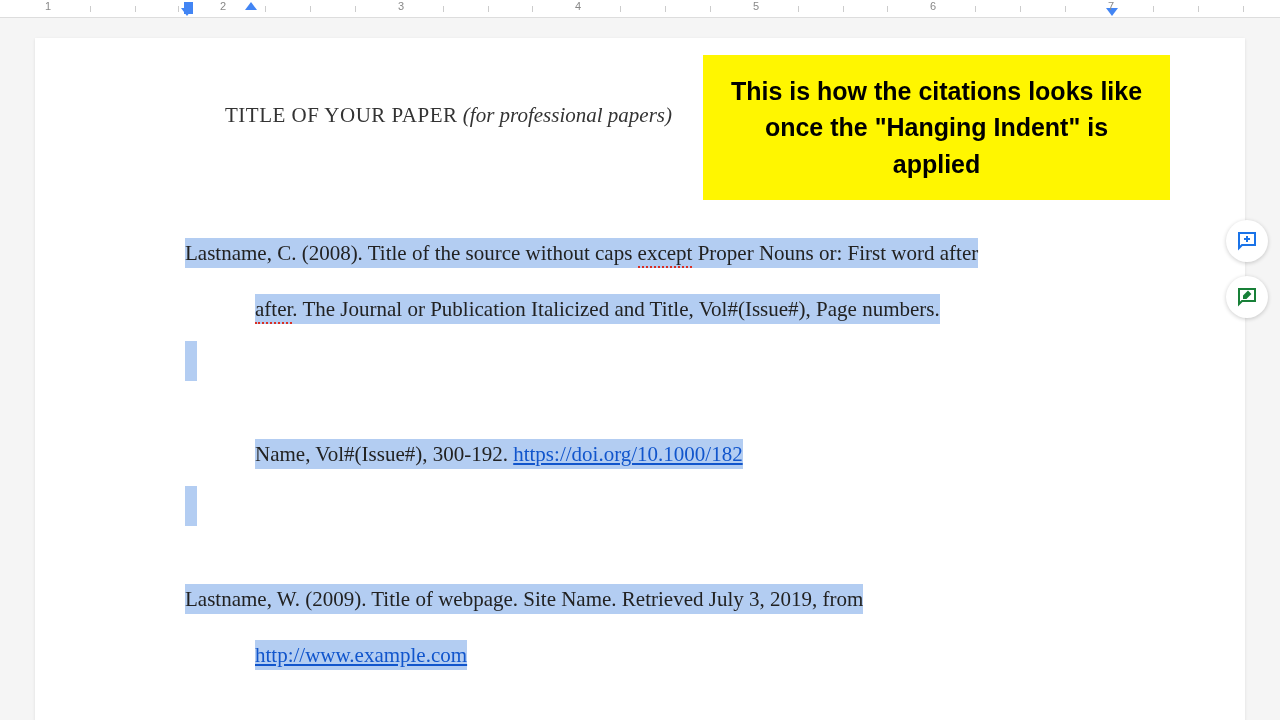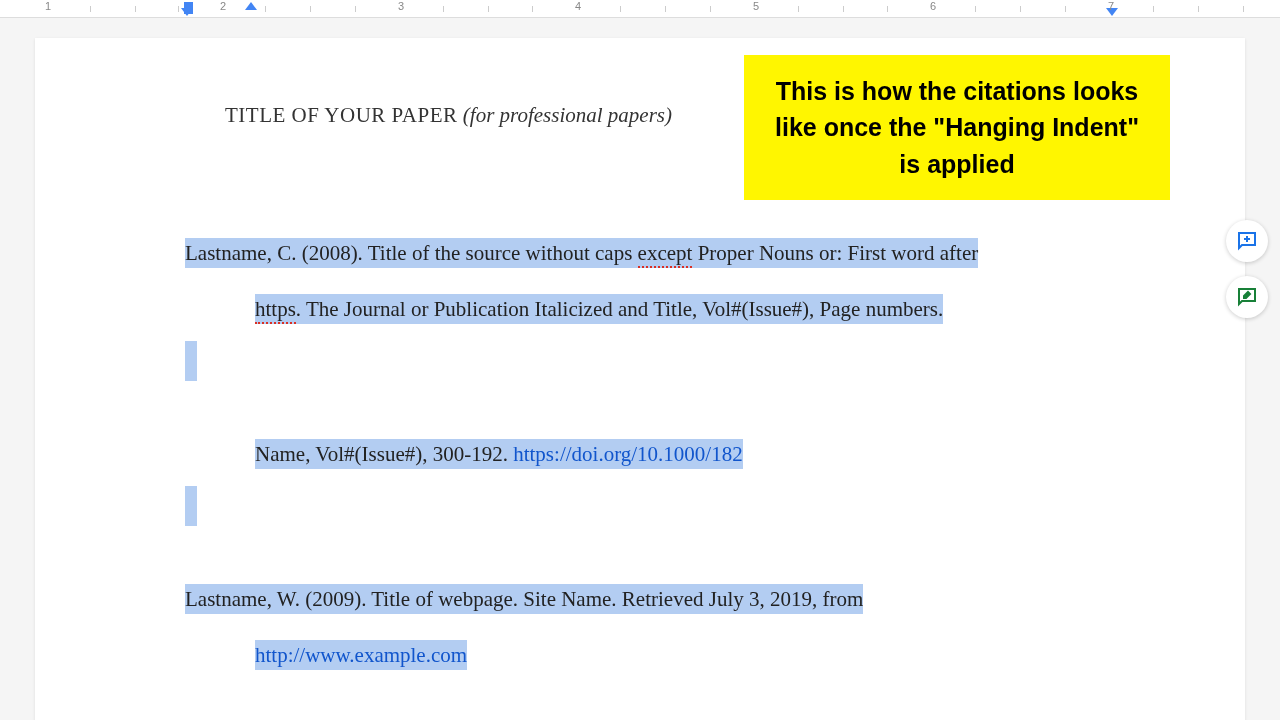--- a/index.html
+++ b/index.html
@@ -129,26 +129,27 @@
       width: 12px;
       height: 40px;
       background: #b3cdf2;
     }
     .spellerror {
       border-bottom: 2px dotted #d93025;
       padding-bottom: 1px;
     }
     .link {
       color: #1155cc;
+      text-decoration: underline;
     }
     .callout {
       position: absolute;
       top: 55px;
       right: 110px;
-      width: 426px;
+      width: 467px;
       background: #fff600;
       padding: 18px 22px;
       font-family: Arial, sans-serif;
       font-size: 25px;
       font-weight: bold;
       text-align: center;
       line-height: 1.45;
       color: #000;
     }
     .side-buttons {
@@ -220,21 +221,21 @@
       <span class="subtitle">(for professional papers)</span>
     </div>
 
     <div class="references-heading">References</div>
 
     <div class="citations">
 
       <div class="citation">
         <span class="cite-line1"><span>Lastname, C. (2008). Title of the source without caps </span><span class="spellerror">except</span><span> Proper Nouns or: First word after</span></span>
         <div class="cite-line2-wrap">
-          <span class="cite-line2"><span class="spellerror">https</span><span>. The Journal or Publication Italicized and Title, Vol#(Issue#), Page numbers.</span></span>
+          <span class="cite-line2"><span class="spellerror">after</span><span>. The Journal or Publication Italicized and Title, Vol#(Issue#), Page numbers.</span></span>
         </div>
         <div class="cite-spacer"><span class="cite-spacer-inner"></span></div>
       </div>
 
       <div class="citation">
         <div class="cite-line2-wrap">
           <span class="cite-line2"><span>Name, Vol#(Issue#), 300-192. </span><span class="link">https://doi.org/10.1000/182</span></span>
         </div>
         <div class="cite-spacer"><span class="cite-spacer-inner"></span></div>
       </div>

